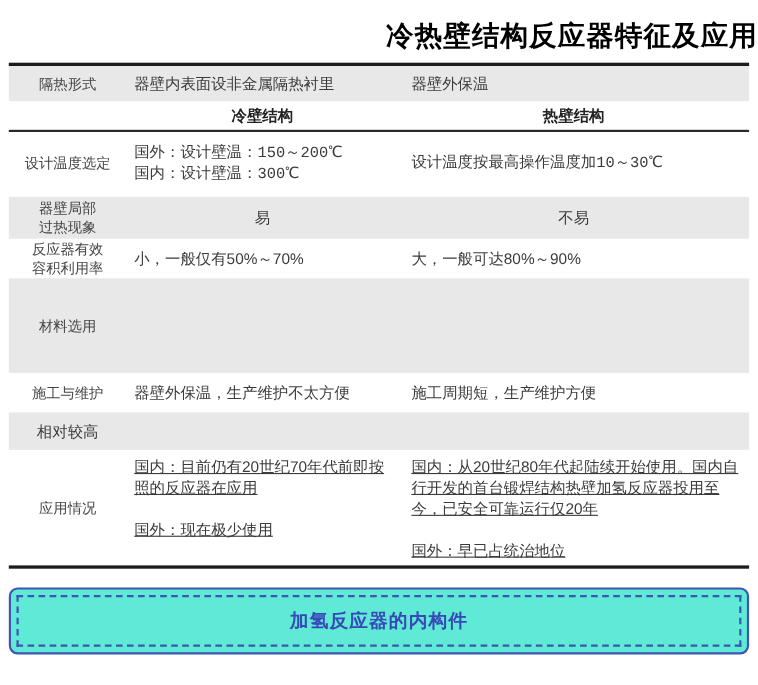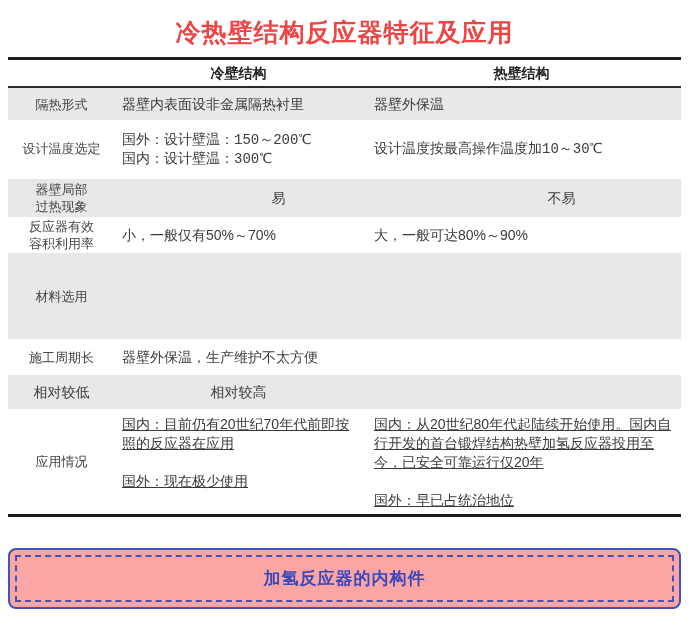--- a/index.html
+++ b/index.html
@@ -9,25 +9,25 @@
     font-family: "Liberation Sans", "DejaVu Sans", sans-serif;
     color: #3b3b3b;
     overflow: hidden;
   }
   .page { width: 689px; height: 623px; position: relative; }
 
   .title {
     margin: 0;
     padding-top: 16px;
     height: 41px;
-    text-align: center;
+    text-align: right;
     font-size: 25px;
     font-weight: bold;
     letter-spacing: 1px;
-    color: #ef4444;
+    color: #000000;
   }
 
   .cmp-table {
     margin: 0 8px;
     border-top: 3px solid #1c1c1c;
     border-bottom: 3px solid #1c1c1c;
   }
   .row {
     display: grid;
     grid-template-columns: 107px 247px 1fr;
@@ -54,38 +54,38 @@
     line-height: 17px;
     color: #454545;
     padding: 0 4px;
   }
   .c { padding: 4px 4px 4px 7px; }
   .h { padding: 4px 8px 4px 12px; }
   .shaded { background: #e8e8e8; }
 
   .r1 { min-height: 32px; }
   .r2 { min-height: 59px; font-family: Liberation Mono, monospace; }
-  .r3 { min-height: 38px; gap: 40px; }
+  .r3 { min-height: 38px; }
   .r4 { min-height: 36px; }
   .r5 { min-height: 86px; }
   .r6 { min-height: 36px; }
   .r7 { min-height: 34px; }
   .r8 { min-height: 100px; }
 
   .center-vals .c, .center-vals .h { text-align: center; padding-left: 0; padding-right: 0; }
   .r8 .c, .r8 .h { align-self: start; padding-top: 6px; text-decoration: underline; }
 
   .banner {
-    margin: 31px 8px 0;
+    margin: 17px 8px 0;
     height: 61px;
     box-sizing: border-box;
     border: 2px solid #3f54b5;
     border-radius: 8px;
     padding: 5px 5px;
-    background: #fca5a5;
+    background: #5eead4;
   }
   .banner-inner {
     height: 100%;
     box-sizing: border-box;
     border: 2px dashed #3f54b5;
     display: flex;
     align-items: center;
     justify-content: center;
   }
   .banner-text {
@@ -97,30 +97,30 @@
 </style>
 </head>
 <body>
 
 <div class="page">
 
   <h1 class="title">冷热壁结构反应器特征及应用</h1>
 
   <div class="cmp-table">
 
+    <div class="row r1 shaded">
+      <div class="cell lbl">隔热形式</div>
+      <div class="cell c">器壁内表面设非金属隔热衬里</div>
+      <div class="cell h">器壁外保温</div>
+    </div>
+
     <div class="row thead">
       <div class="cell lbl"></div>
       <div class="cell head">冷壁结构</div>
       <div class="cell head">热壁结构</div>
-    </div>
-
-    <div class="row r1 shaded">
-      <div class="cell lbl">隔热形式</div>
-      <div class="cell c">器壁内表面设非金属隔热衬里</div>
-      <div class="cell h">器壁外保温</div>
     </div>
 
     <div class="row r2">
       <div class="cell lbl">设计温度选定</div>
       <div class="cell c">国外：设计壁温：150～200℃
 国内：设计壁温：300℃</div>
       <div class="cell h">设计温度按最高操作温度加10～30℃</div>
     </div>
 
     <div class="row r3 shaded center-vals">
@@ -135,26 +135,26 @@
 容积利用率</div>
       <div class="cell c">小，一般仅有50%～70%</div>
       <div class="cell h">大，一般可达80%～90%</div>
     </div>
 
     <div class="row r5 shaded">
       <div class="cell lbl">材料选用</div>
     </div>
 
     <div class="row r6">
-      <div class="cell lbl">施工周期长</div>
+      <div class="cell lbl">施工与维护</div>
       <div class="cell c">器壁外保温，生产维护不太方便</div>
+      <div class="cell h">施工周期短，生产维护方便</div>
     </div>
 
     <div class="row r7 shaded center-vals">
-      <div class="cell c">相对较低</div>
       <div class="cell h">相对较高</div>
     </div>
 
     <div class="row r8">
       <div class="cell lbl">应用情况</div>
       <div class="cell c">国内：目前仍有20世纪70年代前即按照的反应器在应用
 
 国外：现在极少使用</div>
       <div class="cell h">国内：从20世纪80年代起陆续开始使用。国内自行开发的首台锻焊结构热壁加氢反应器投用至今，已安全可靠运行仅20年
 

